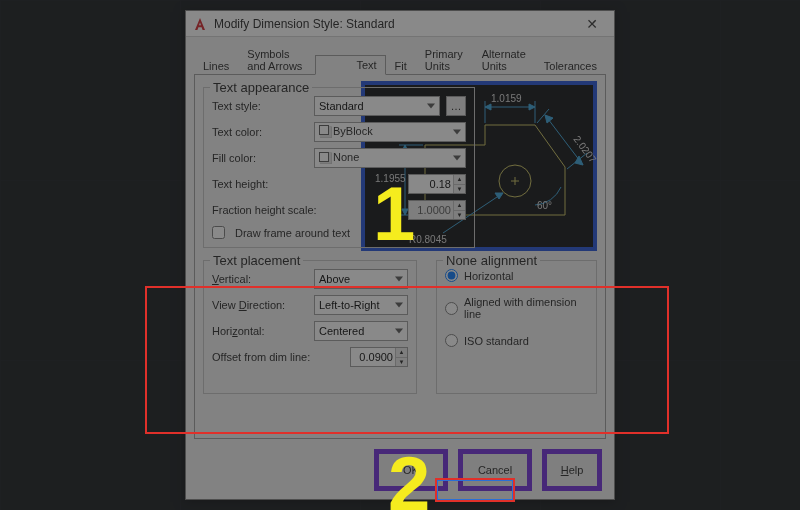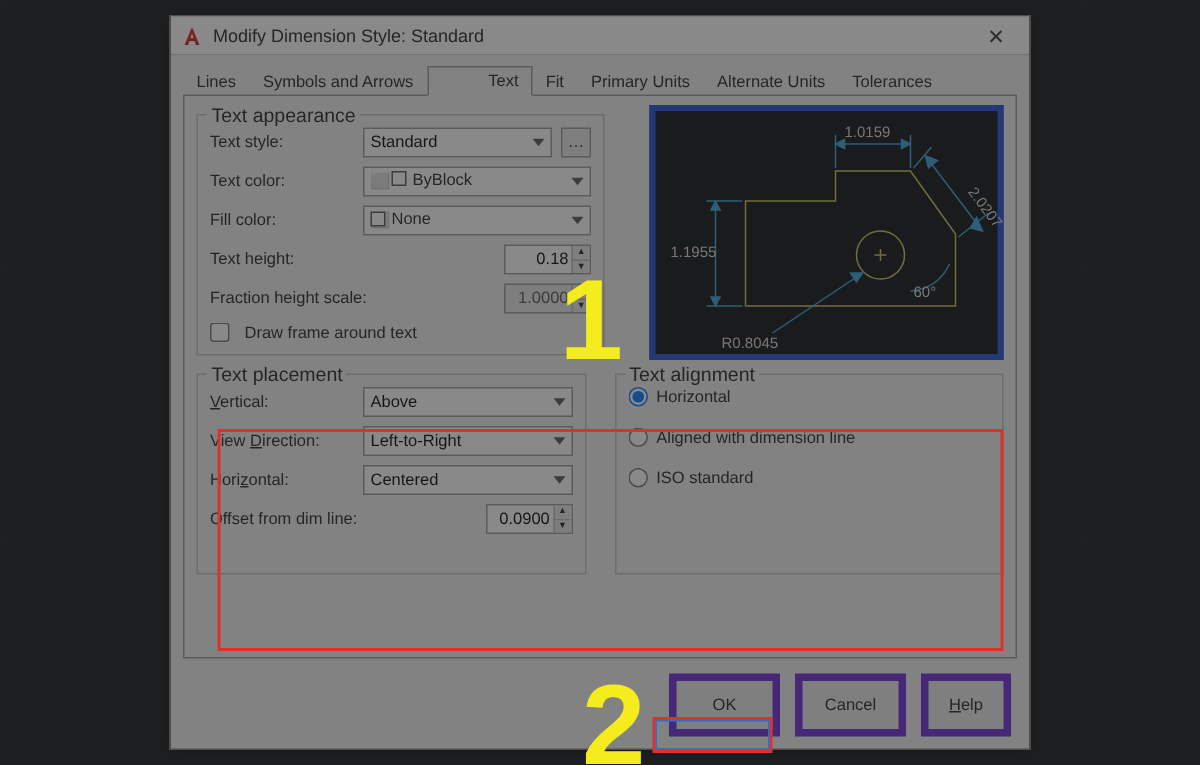--- a/index.html
+++ b/index.html
@@ -21,21 +21,21 @@
   
   .dim {
     position: absolute; inset: 0;
     background: rgba(40,40,40,0.55);
     pointer-events: none;
     z-index: 50;
   }
   
   .dialog {
     position: relative; z-index: 10;
-    width: 574px; height: 490px;
+    width: 430px; height: 490px;
     background: #f0f0f0;
     border: 1px solid #7a7a7a;
     box-shadow: 0 2px 10px rgba(0,0,0,.6);
     font-size: 11px;
     color: #222;
     display: flex; flex-direction: column;
   }
   
   .titlebar {
     height: 26px;
@@ -287,21 +287,21 @@
         </span>
         <span class="btn-ellipsis">…</span>
       </div>
 
       <div class="row">
         <label><span>Text color:</span></label>
         <span class="combo-wrap" style="flex:1">
           <select style="width:100%">
             <option>⬜</option>
           </select>
-          <span style="position:absolute;left:19px;top:3px;pointer-events:none;display:flex;align-items:flex-start;font-size:11px">
+          <span style="position:absolute;left:5px;top:3px;pointer-events:none;display:flex;align-items:flex-start;font-size:11px">
                 <span class="swatch"></span>
                 <span>ByBlock</span>
               </span>
         </span>
       </div>
 
       <div class="row">
         <label><span>Fill color:</span></label>
         <span class="combo-wrap" style="flex:1">
           <select style="width:100%">
@@ -374,21 +374,21 @@
             <input class="spin" value="0.0900" style="">
             <span class="arrows">
                 <span>▲</span>
                 <span>▼</span>
               </span>
           </span>
         </div>
       </div>
 
       <div class="group">
-        <span class="legend">Text alignment</span>
+        <span class="legend">None alignment</span>
 
         <div class="radio-row">
           <input type="radio" class="radio" name="align" checked="" style="">
           <span>Horizontal</span>
         </div>
         <div class="radio-row">
           <input type="radio" class="radio" name="align" style="">
           <span>Aligned with dimension line</span>
         </div>
         <div class="radio-row" style="margin-bottom:16px">

